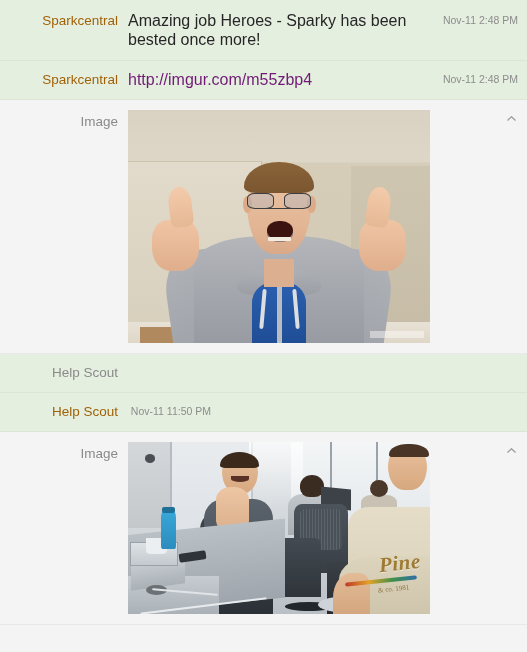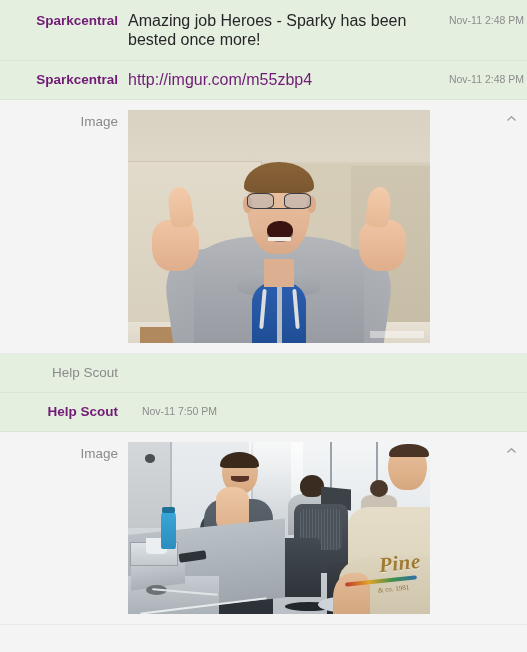--- a/index.html
+++ b/index.html
@@ -53,29 +53,29 @@
     font-size: 16px;
     line-height: 19px;
     color: #262626;
     padding-right: 4px;
     box-sizing: border-box;
   }
   .col-time {
     width: 92px;
     min-width: 92px;
     text-align: right;
-    padding-right: 3px;
+    padding-right: 9px;
     box-sizing: border-box;
     font-size: 10.5px;
     line-height: 19px;
     color: #8c8c8c;
     white-space: nowrap;
   }
 
-  .name-green { color: #701a75; font-weight: bold; }
+  .name-green { color: #a16207; }
   .name-gray  { color: #8a8a8a; }
 
   a.link, .link {
     color: #701a75;
     text-decoration: none;
   }
 
   
   .row-msg1  { padding-top: 11px; padding-bottom: 11px; }
   .row-link1 { padding-top: 9px;  padding-bottom: 10px; }
@@ -523,21 +523,21 @@
       </svg>
     </div>
   </div>
 
   <div class="row text-row row-msg2">
     <div class="col-label name-gray">Help Scout</div>
   </div>
 
   <div class="row text-row row-link2">
     <div class="col-label name-green">Help Scout</div>
-    <div class="col-time">Nov-11 7:50 PM</div>
+    <div class="col-time">Nov-11 11:50 PM</div>
   </div>
 
   <div class="row image-row">
     <div class="col-label name-gray">Image</div>
     <div class="img-wrap">
       <div class="photo photo-2 p2">
         <div class="wall-l"></div>
         <div class="cam"></div>
         <div class="glasswall"></div>
         <div class="window"></div>

